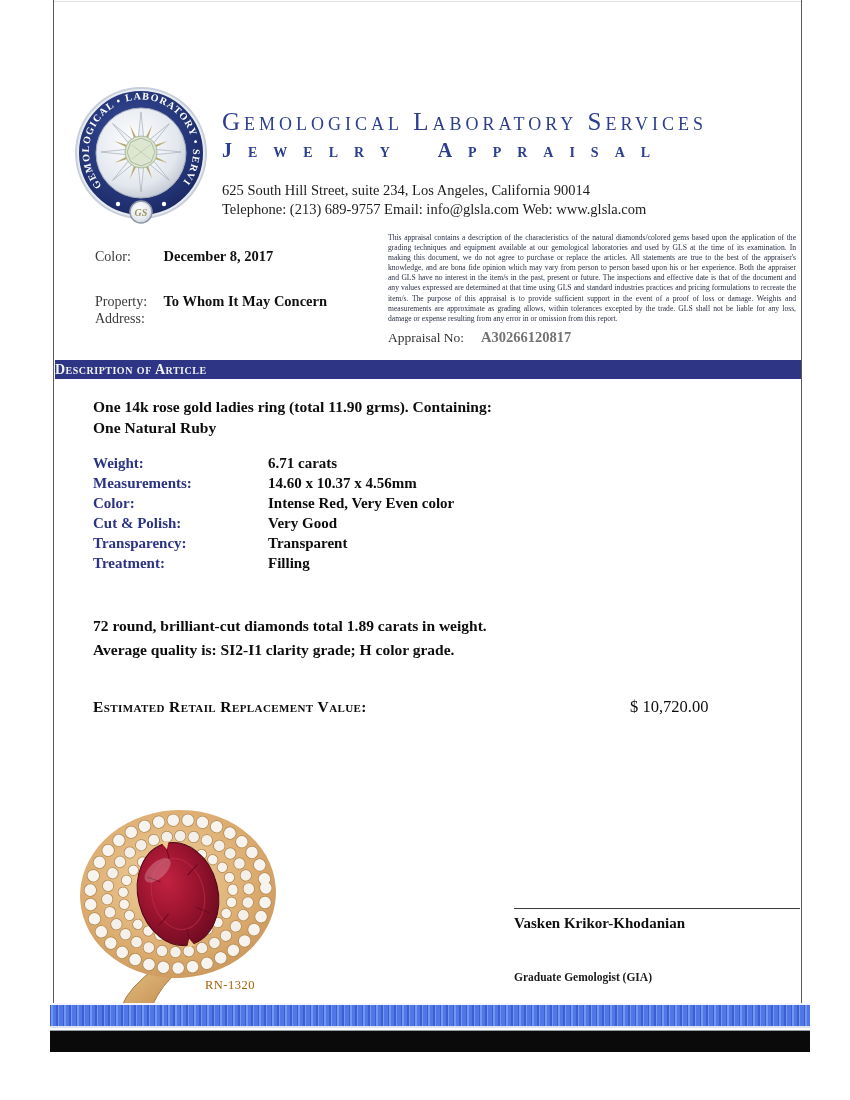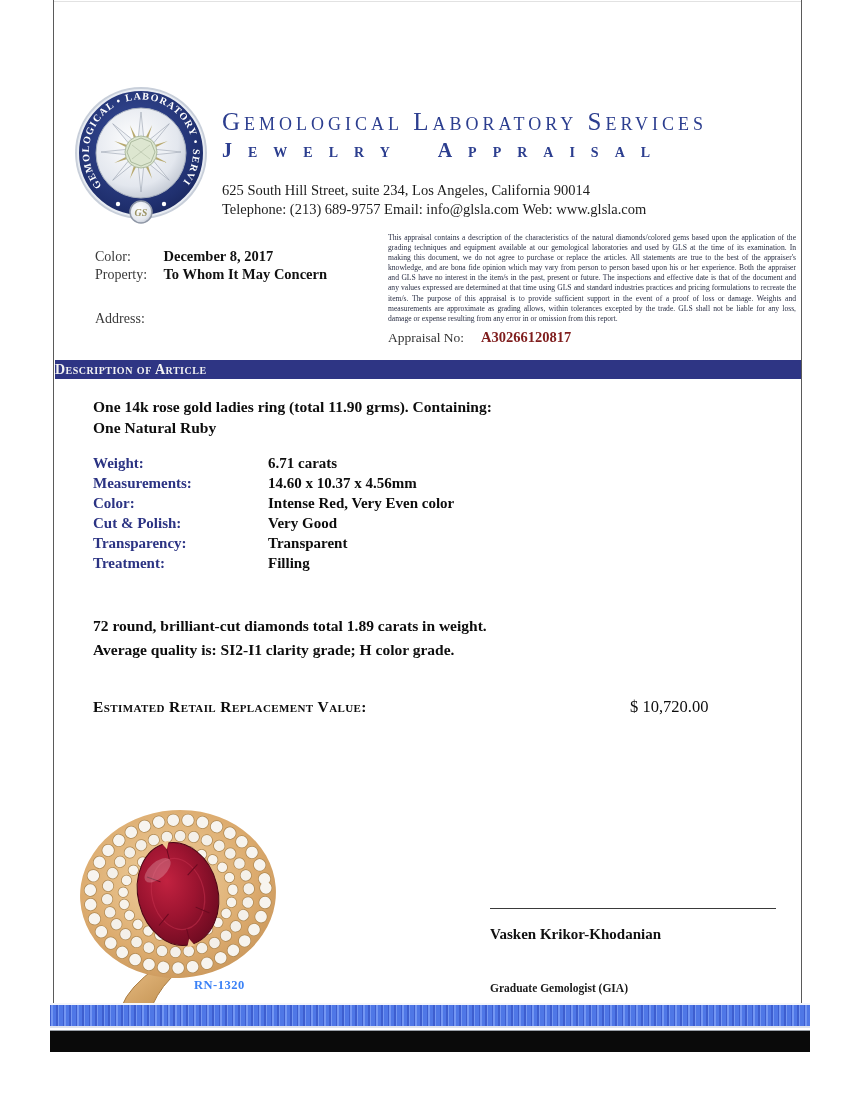--- a/index.html
+++ b/index.html
@@ -28,43 +28,43 @@
 
   
   .kvrow{position:absolute;left:95px;font-size:14px;color:#333;white-space:nowrap;}
   .kvrow .k{display:inline-block;width:65px;color:#3a3a3a;}
   .kvrow .v{font-weight:bold;color:#111;font-size:14.5px;}
   .disclaimer{
     position:absolute;left:388px;top:233px;width:408px;
     font-size:7.6px;line-height:1.33;text-align:justify;color:#2a2f45;
   }
   .appraisal-no{position:absolute;left:388px;top:329px;font-size:13.5px;color:#333;white-space:nowrap;}
-  .appraisal-no .num{font-weight:bold;color:#7f1d1d;font-size:14.5px;margin-left:17px;}
+  .appraisal-no .num{font-weight:bold;color:#737373;font-size:14.5px;margin-left:17px;}
 
   
   .section-bar{
     position:absolute;left:55px;top:360px;width:746px;height:19px;
     background:#2e3584;color:#f2f2f2;
     font-variant:small-caps;font-weight:bold;font-size:14px;letter-spacing:0.5px;
     line-height:19px;box-sizing:border-box;
   }
   .desc{position:absolute;left:93px;top:396px;font-size:15.5px;font-weight:bold;color:#0d0d0d;line-height:21px;}
   .specs{position:absolute;left:93px;top:453px;}
   .spec-row{height:20px;line-height:20px;font-size:15px;font-weight:bold;white-space:nowrap;}
   .spec-row .lab{display:inline-block;width:175px;color:#2b3383;}
   .spec-row .val{color:#0d0d0d;}
   .diamonds{position:absolute;left:93px;top:614px;font-size:15.5px;font-weight:bold;color:#0d0d0d;line-height:24px;}
   .value-row{position:absolute;left:93px;top:698px;width:640px;white-space:nowrap;}
   .value-label{font-variant:small-caps;font-weight:bold;font-size:15.5px;letter-spacing:0.4px;color:#0d0d0d;}
   .value-amount{position:absolute;left:537px;top:-1px;font-size:16.5px;color:#0d0d0d;}
 
   
   .ring-photo{position:absolute;left:70px;top:808px;width:218px;height:198px;}
-  .photo-ref{position:absolute;left:194px;top:978px;font-size:12.5px;font-weight:bold;color:#3b82f6;letter-spacing:0.5px;}
-  .sig{position:absolute;left:490px;top:908px;width:286px;border-top:1px solid #3a3a3a;padding-top:16px;}
+  .photo-ref{position:absolute;left:205px;top:978px;font-size:12.5px;font-weight:normal;color:#a16207;letter-spacing:0.5px;}
+  .sig{position:absolute;left:514px;top:908px;width:286px;border-top:1px solid #3a3a3a;padding-top:5px;}
   .sig-name{font-size:15px;font-weight:bold;color:#101010;line-height:19px;}
   .sig-title{font-size:11.5px;font-weight:bold;color:#1a1a1a;line-height:16px;margin-top:36px;}
 
   
   .ribbon{
     position:absolute;left:50px;top:1003px;width:760px;height:25px;
     background:repeating-linear-gradient(90deg,
       #3d5ecf 0px,#3d5ecf 1.5px,
       #7396f2 1.5px,#7396f2 3px,
       #4f77e6 3px,#4f77e6 6.5px);
@@ -136,21 +136,21 @@
     <div class="hdr-name">Gemological Laboratory Services</div>
     <div class="hdr-sub">Jewelry Appraisal</div>
     <div class="hdr-addr">625 South Hill Street, suite 234, Los Angeles, California 90014</div>
     <div class="hdr-contact">Telephone: (213) 689-9757  Email: info@glsla.com  Web: www.glsla.com</div>
   </div>
 
   <div class="kvrow" style="top:248px;">
     <span class="k">Color:</span>
     <span class="v">December 8, 2017</span>
   </div>
-  <div class="kvrow" style="top:266px;">
+  <div class="kvrow" style="top:293px;">
     <span class="k">Property:</span>
     <span class="v">To Whom It May Concern</span>
   </div>
   <div class="kvrow" style="top:310px;">
     <span class="k">Address:</span>
     <span class="v"></span>
   </div>
 
   <div class="disclaimer">This appraisal contains a description of the characteristics of the natural diamonds/colored gems based upon the application of the grading techniques and equipment available at our gemological laboratories and used by GLS at the time of its examination. In making this document, we do not agree to purchase or replace the articles. All statements are true to the best of the appraiser's knowledge, and are bona fide opinion which may vary from person to person based upon his or her experience. Both the appraiser and GLS have no interest in the item/s in the past, present or future. The inspections and effective date is that of the document and any values expressed are determined at that time using GLS and standard industries practices and pricing formulations to recreate the item/s. The purpose of this appraisal is to provide sufficient support in the event of a proof of loss or damage. Weights and measurements are approximate as grading allows, within tolerances excepted by the trade. GLS shall not be liable for any loss, damage or expense resulting from any error in or omission from this report.</div>
 

